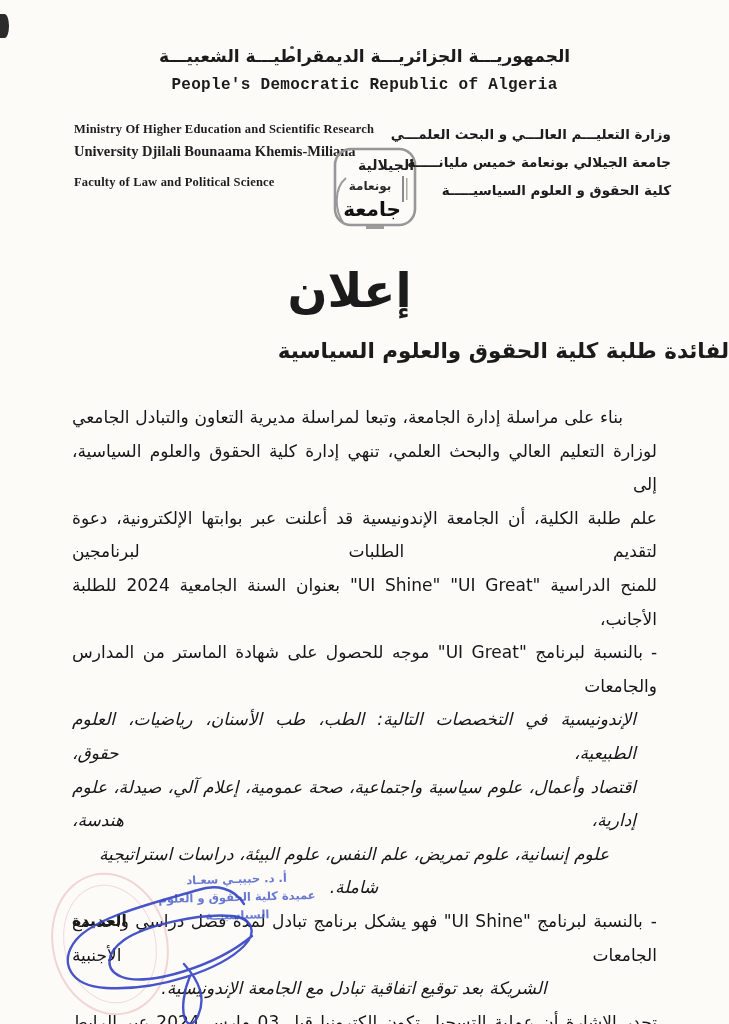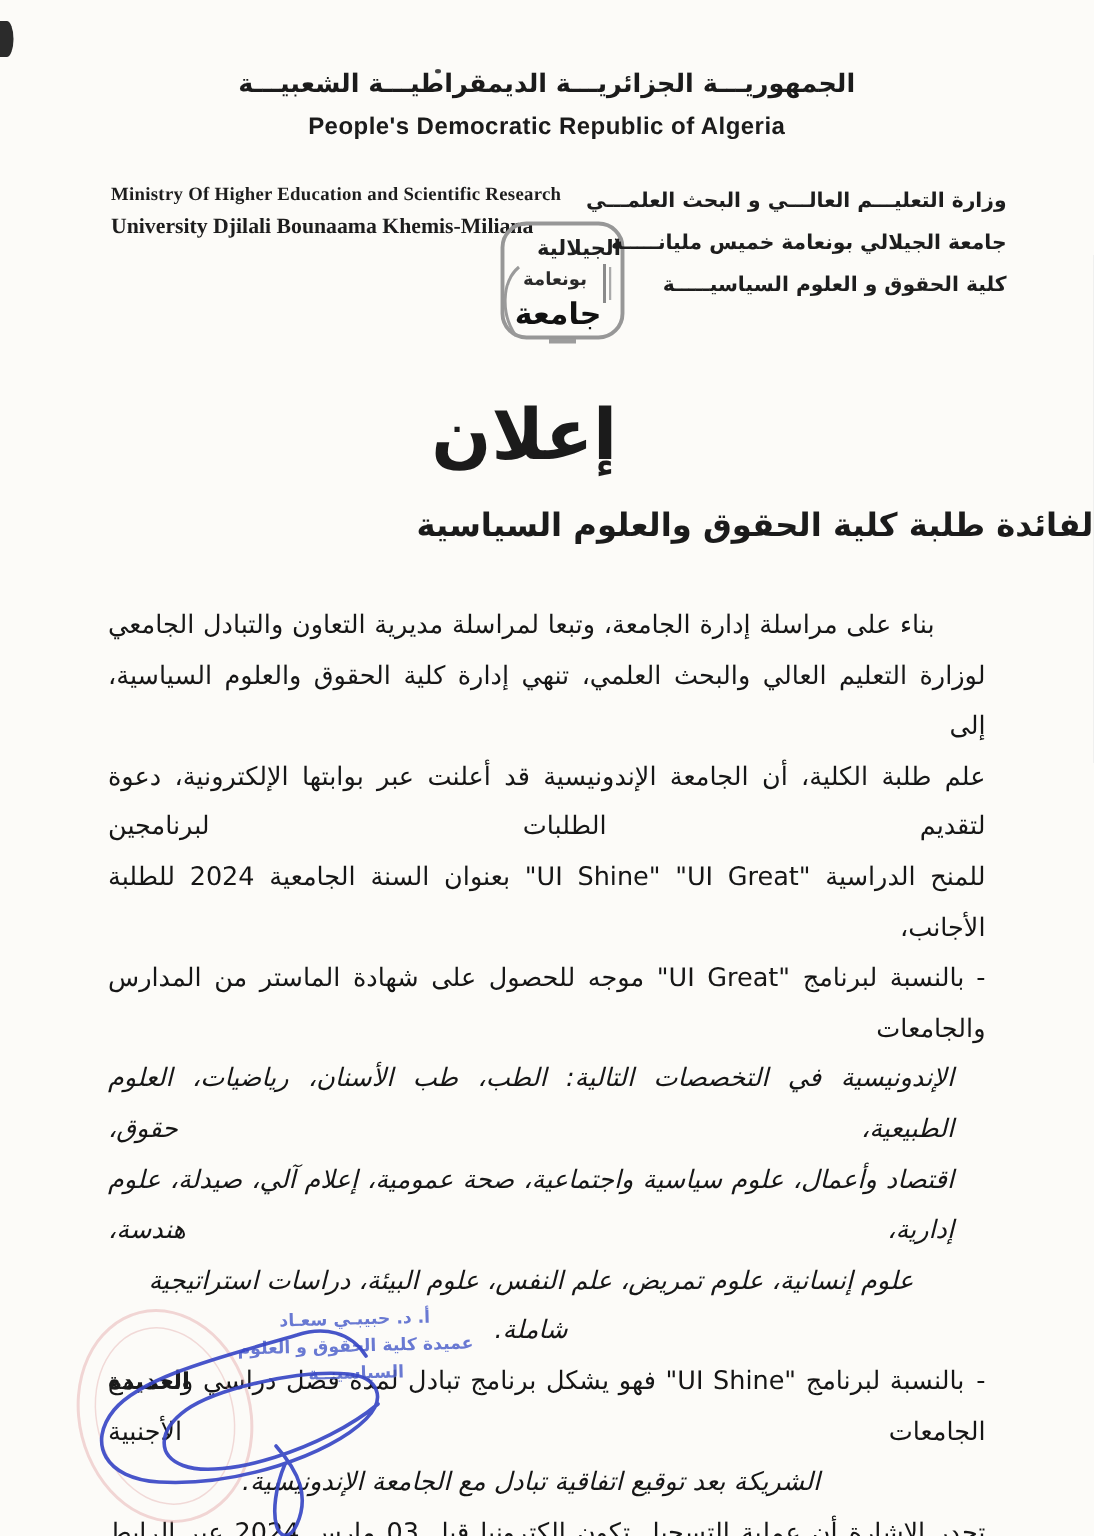--- a/index.html
+++ b/index.html
@@ -8,21 +8,21 @@
     background:#fcfbf8;overflow:hidden;color:#1b1b1b;
     font-family:"DejaVu Sans",sans-serif;
   }
   
   .smudge{position:absolute;left:0;top:14px;width:9px;height:24px;background:#2b2b2b;border-radius:0 60% 60% 0;}
   .tiny-dot{position:absolute;left:290px;top:46px;width:4px;height:3px;background:#444;border-radius:50%;}
 
   
   .hdr-center{position:absolute;top:46px;left:0;width:729px;text-align:center;}
   .country-ar{font-size:17px;font-weight:bold;direction:rtl;letter-spacing:.2px;text-align:center;}
-  .country-en{margin-top:10px;font-size:16px;font-weight:bold;font-family:Liberation Sans, sans-serif;letter-spacing:.3px;}
+  .country-en{margin-top:10px;font-size:16px;font-weight:bold;font-family:Liberation Mono, monospace;letter-spacing:.3px;}
 
   
   .hdr-left{position:absolute;left:74px;top:122px;font-family:"Liberation Serif",serif;font-weight:bold;color:#1d1d1d;}
   .hl1{font-size:12.5px;margin-bottom:6px;letter-spacing:.2px;}
   .hl2{font-size:14.5px;margin-bottom:15px;}
   .hl3{font-size:12.5px;letter-spacing:.2px;}
 
   
   .logo{position:absolute;left:330px;top:140px;}
 
@@ -58,20 +58,21 @@
   <div class="tiny-dot"></div>
 
   <div class="hdr-center">
     <div class="country-ar">الجمهوريـــة الجزائريـــة الديمقراطيـــة الشعبيـــة</div>
     <div class="country-en">People's Democratic Republic of Algeria</div>
   </div>
 
   <div class="hdr-left">
     <div class="hl1">Ministry Of  Higher Education and Scientific Research</div>
     <div class="hl2">University Djilali Bounaama Khemis-Miliana</div>
+    <div class="hl3">Faculty of Law and Political Science</div>
   </div>
 
   <svg class="logo" width="92" height="94" viewBox="0 0 92 94">
     <rect x="5" y="9" width="80" height="76" rx="16" fill="none" stroke="#979797" stroke-width="2.6"></rect>
     <path d="M14,84 C4,70 4,48 16,38" fill="none" stroke="#9a9a9a" stroke-width="2"></path>
     <text x="56" y="30" text-anchor="middle" font-size="14" font-weight="bold" fill="#1f1f1f" direction="rtl">الجيلالية</text>
     <text x="40" y="50" text-anchor="middle" font-size="12" font-weight="bold" fill="#2a2a2a" direction="rtl">بونعامة</text>
     <text x="42" y="76" text-anchor="middle" font-size="20" font-weight="bold" fill="#111" direction="rtl">جامعة</text>
     <rect x="72" y="36" width="2" height="26" fill="#8a8a8a"></rect>
     <rect x="76" y="38" width="1.5" height="22" fill="#aaaaaa"></rect>

